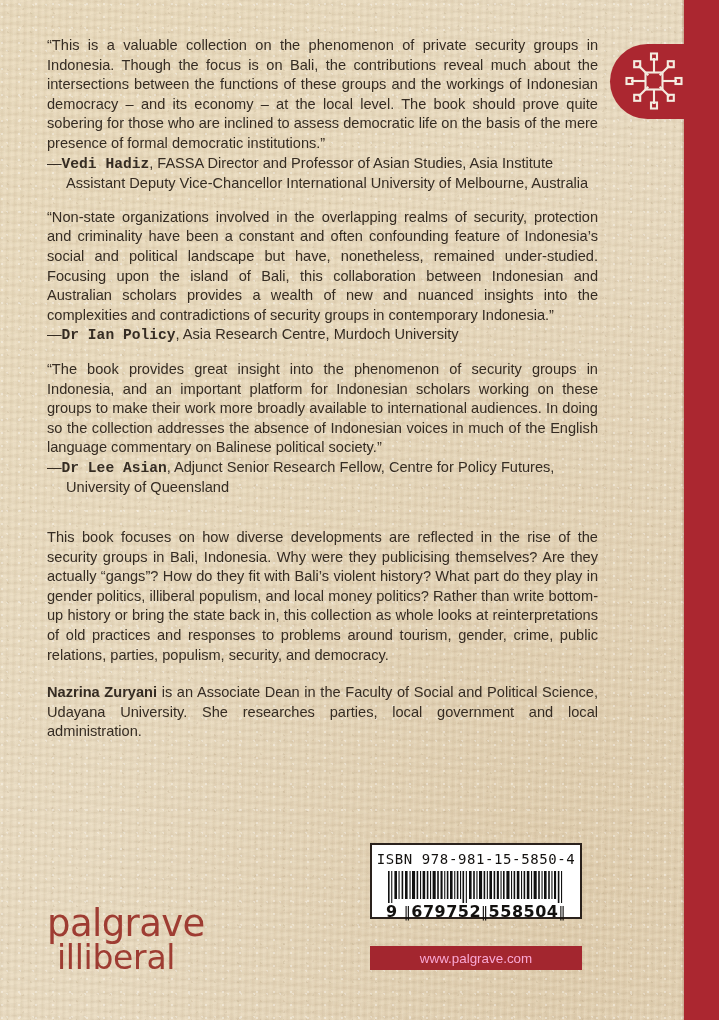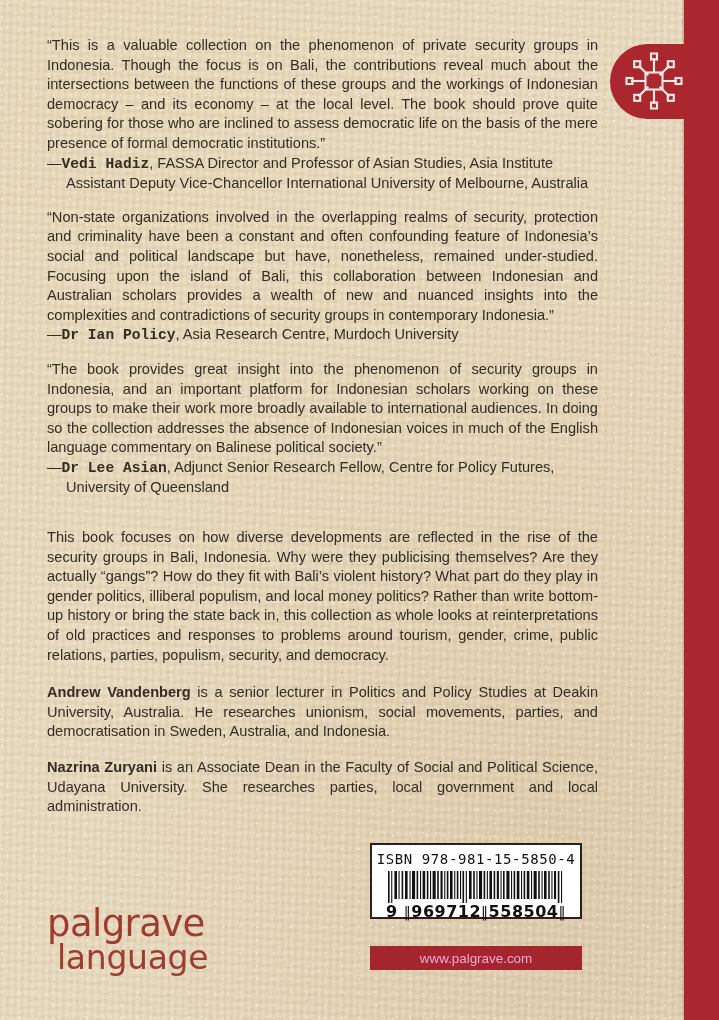--- a/index.html
+++ b/index.html
@@ -252,29 +252,28 @@
     <div class="quote-block">
       <p class="quote-text">“The book provides great insight into the phenomenon of security groups in Indonesia, and an important platform for Indonesian scholars working on these groups to make their work more broadly available to international audiences. In doing so the collection addresses the absence of Indonesian voices in much of the English language commentary on Balinese political society.”</p>
       <p class="attrib"><span>—</span><b>Dr Lee Asian</b><span>, Adjunct Senior Research Fellow, Centre for Policy Futures,</span></p>
       <p class="attrib-cont">University of Queensland</p>
     </div>
 
     <div class="spacer-lg"></div>
 
     <p class="blurb">This book focuses on how diverse developments are reflected in the rise of the security groups in Bali, Indonesia. Why were they publicising themselves? Are they actually “gangs”? How do they fit with Bali’s violent history? What part do they play in gender politics, illiberal populism, and local money politics? Rather than write bottom-up history or bring the state back in, this collection as whole looks at reinterpretations of old practices and responses to problems around tourism, gender, crime, public relations, parties, populism, security, and democracy.</p>
 
-    <p class="bio"><b>Andrew Vandenberg</b><span> is a senior lecturer in Politics and Policy Studies at Deakin University, Australia. He researches unionism, social movements, parties, and democratisation in Sweden, Australia, and Indonesia.</span></p>
 
     <p class="bio"><b>Nazrina Zuryani</b><span> is an Associate Dean in the Faculty of Social and Political Science, Udayana University. She researches parties, local government and local administration.</span></p>
 
   </div>
 
   <div class="publisher">
     <span class="pal">palgrave</span>
-    <span class="mac">language</span>
+    <span class="mac">illiberal</span>
   </div>
 
   <div class="barcode-box">
     <div class="isbn-line">ISBN 978-981-15-5850-4</div>
     <svg class="bars" viewBox="0 0 176 32" preserveAspectRatio="none">
       <g fill="#111111">
         <rect x="0" y="0" width="1.6" height="32"></rect>
           <rect x="3.2" y="0" width="1.1" height="32"></rect>
         <rect x="6.4" y="0" width="2.6" height="28"></rect>
           <rect x="10.5" y="0" width="1.1" height="28"></rect>
@@ -321,20 +320,20 @@
         <rect x="150.2" y="0" width="1.6" height="28"></rect>
           <rect x="153.5" y="0" width="1.1" height="28"></rect>
         <rect x="156.0" y="0" width="2.6" height="28"></rect>
           <rect x="160.2" y="0" width="1.6" height="28"></rect>
         <rect x="163.4" y="0" width="1.1" height="28"></rect>
           <rect x="166.0" y="0" width="2.1" height="28"></rect>
         <rect x="169.8" y="0" width="1.6" height="32"></rect>
           <rect x="173.0" y="0" width="1.1" height="32"></rect>
       </g>
     </svg>
-    <div class="ean-line"><span>9</span>&nbsp;<span class="sep">‖</span><span>969712</span><span class="sep">‖</span><span>558504</span><span class="sep">‖</span></div>
+    <div class="ean-line"><span>9</span>&nbsp;<span class="sep">‖</span><span>679752</span><span class="sep">‖</span><span>558504</span><span class="sep">‖</span></div>
   </div>
 
   <div class="url-bar">
     <span>www.palgrave.com</span>
   </div>
 
 </div>
 
 </body></html>

